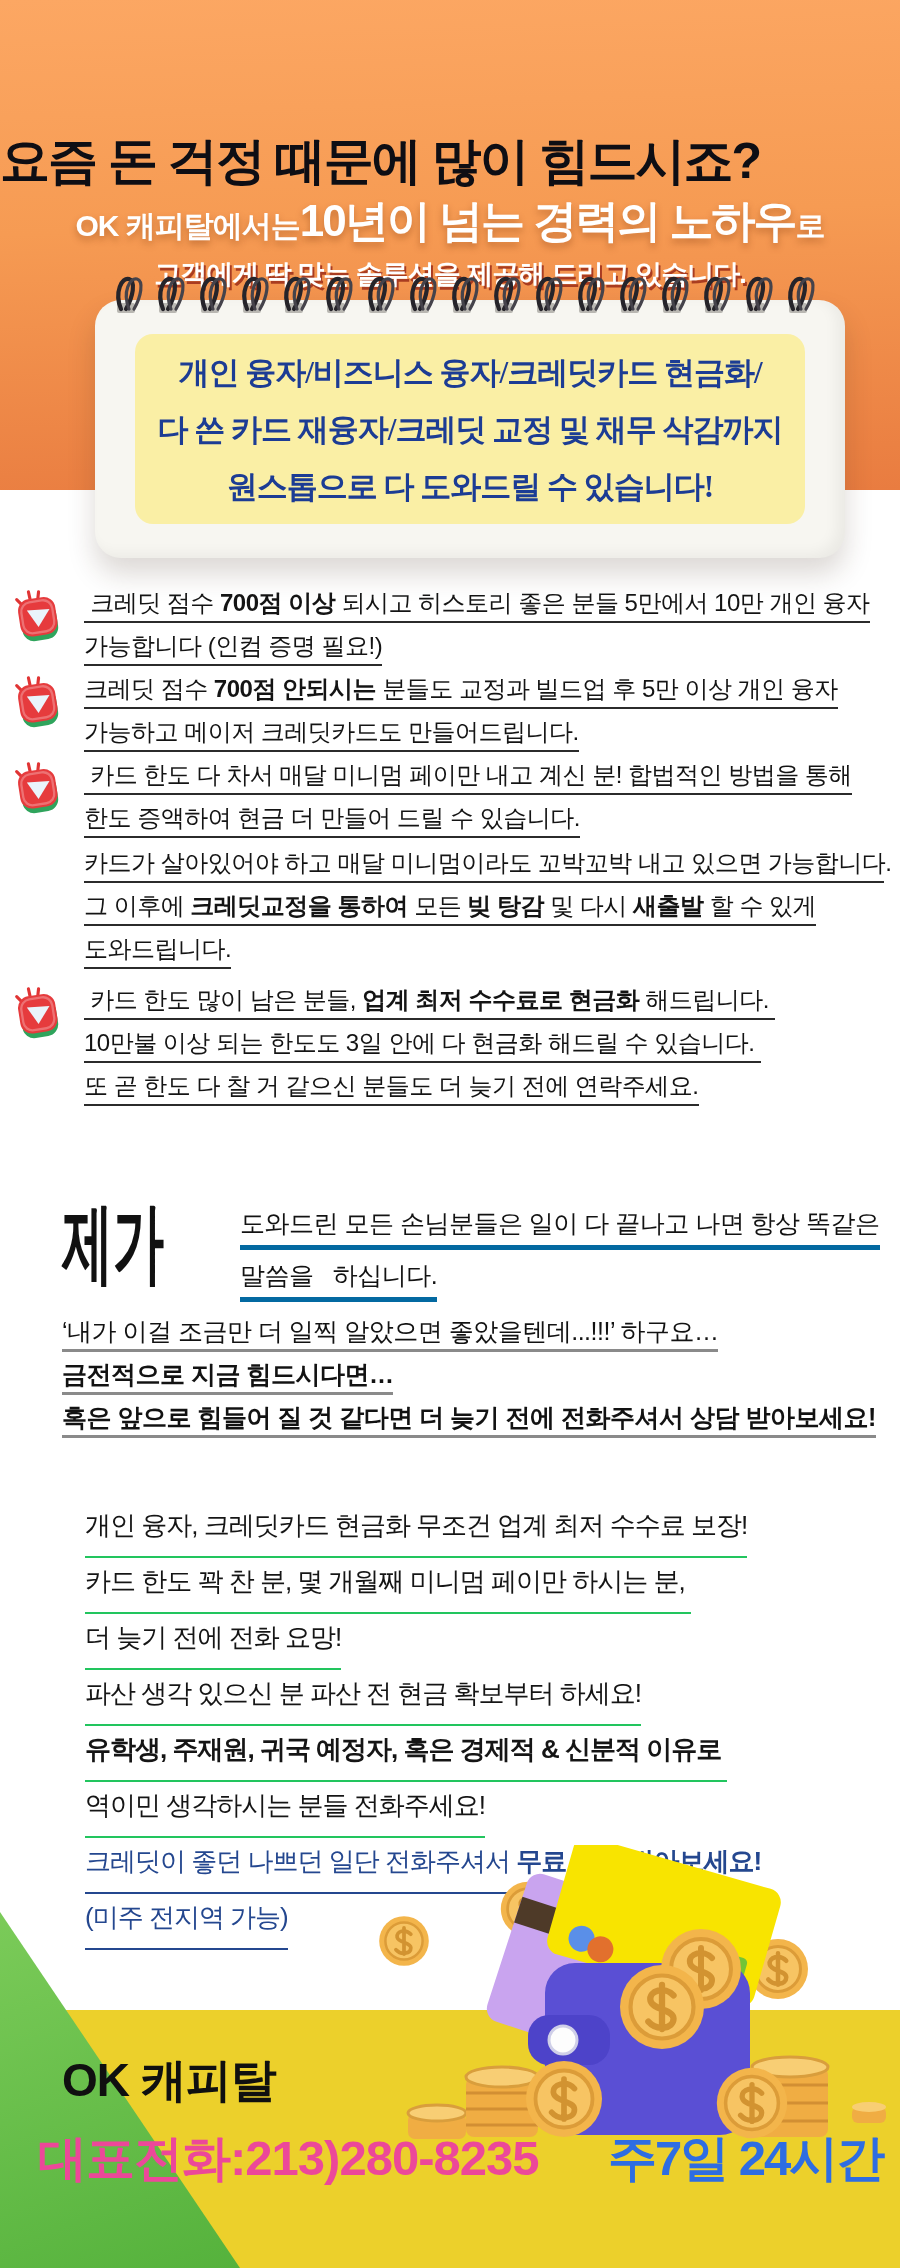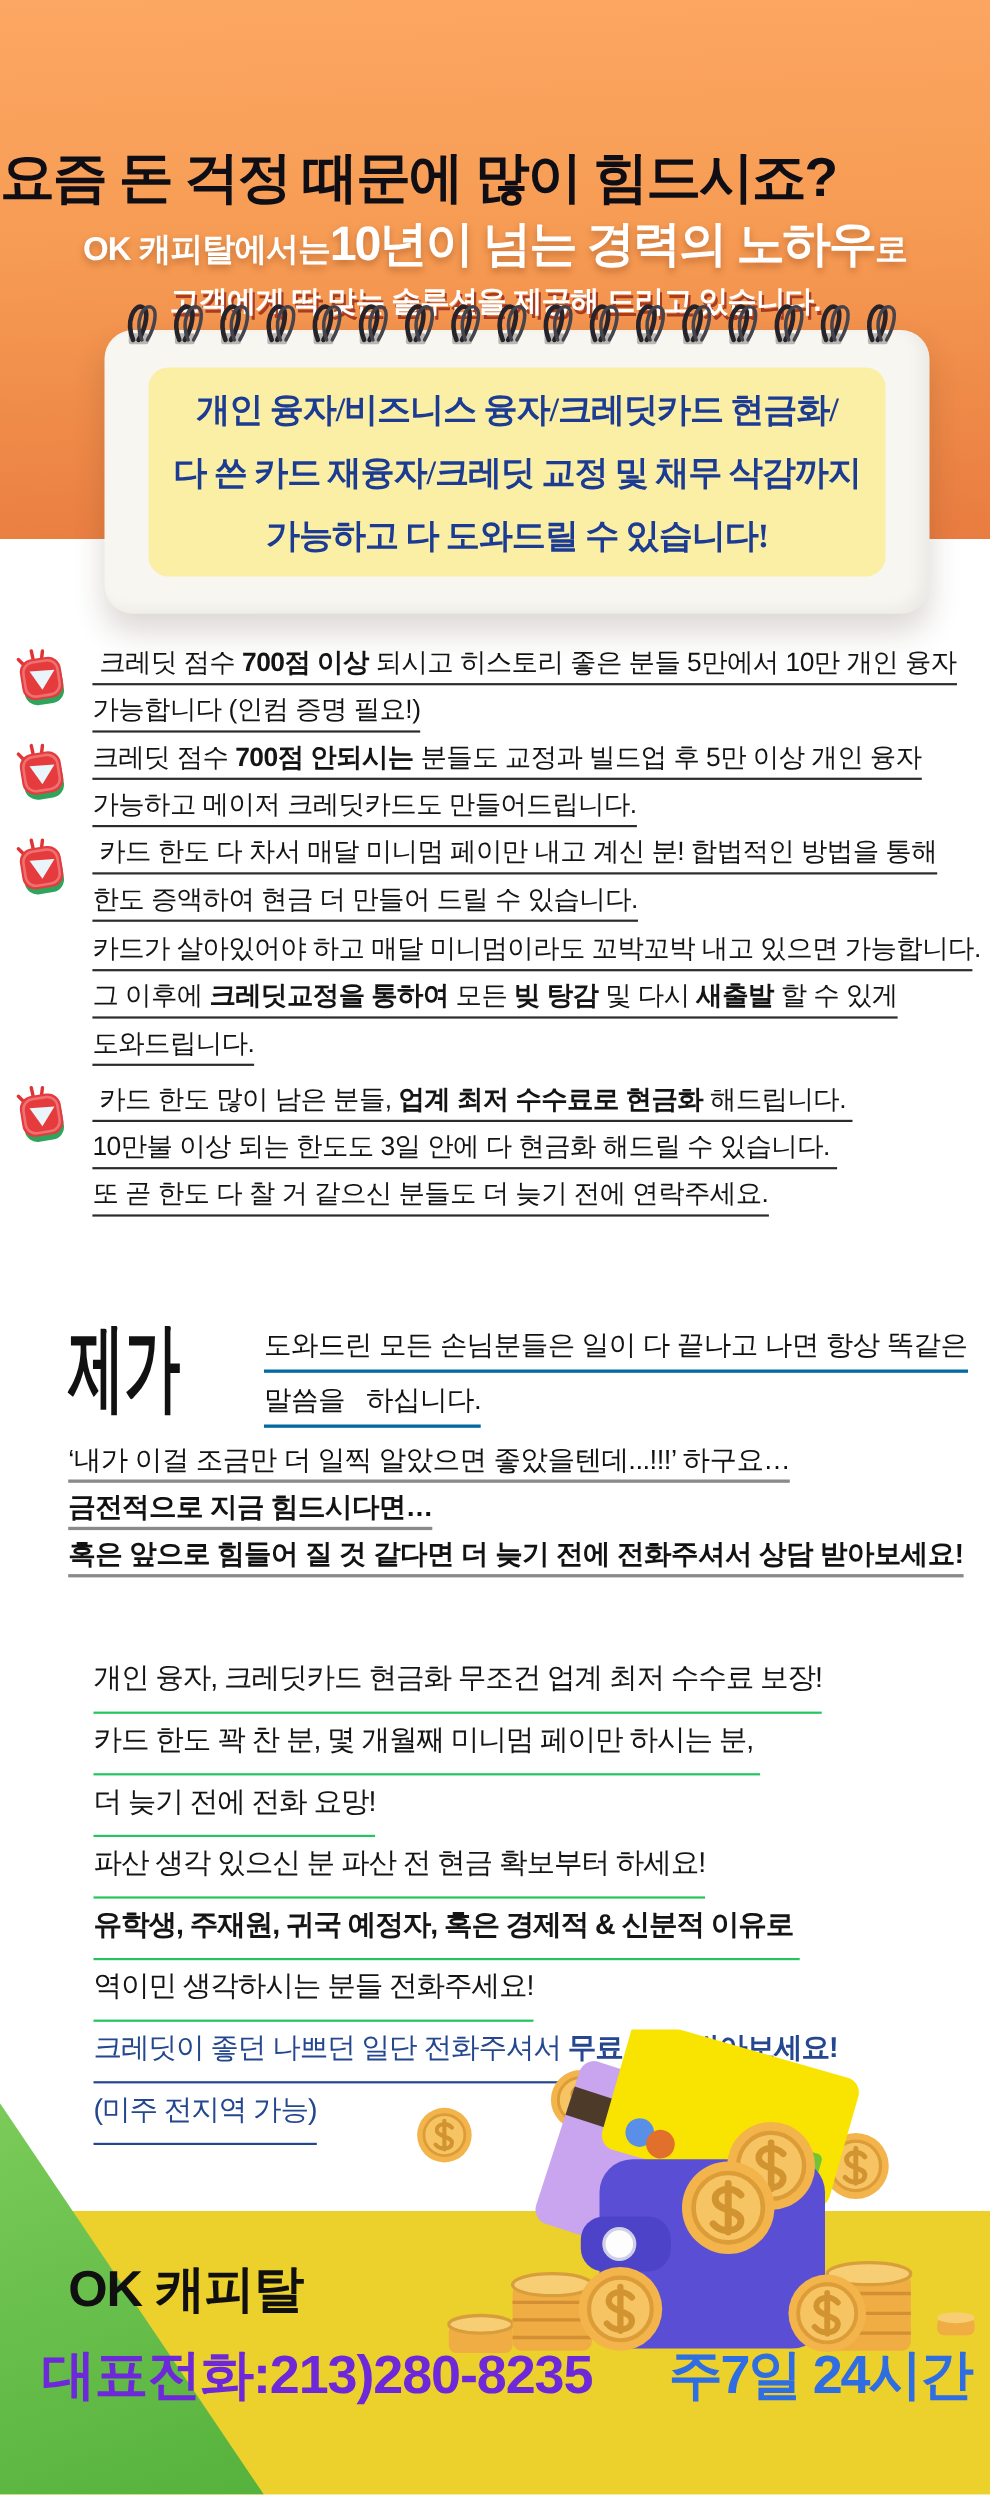--- a/index.html
+++ b/index.html
@@ -36,40 +36,40 @@
   .btext{margin-left:22px;}
   .btext .tline{font-size:24px;color:#141414;border-bottom:2px solid #2b2b2b;
                 padding-bottom:3px;margin-bottom:8px;line-height:30px;letter-spacing:-0.5px;max-width:800px;}
   .btext .tline.sp{margin-top:10px;}
   
   .jega{position:absolute;left:62px;top:1198px;width:810px;}
   .jega-row{display:flex;}
   .jega-big{flex:0 0 106px;font-size:88px;font-weight:900;color:#111;line-height:1.02;
             transform:scaleX(.58);transform-origin:left top;white-space:nowrap;}
   .jega-side{margin-left:2px;padding-top:10px;}
-  .jega-side .tline{font-size:25px;line-height:31px;border-bottom:3px solid #0369a1;
+  .jega-side .tline{font-size:25px;line-height:31px;border-bottom:5px solid #0369a1;
                     padding-bottom:6px;margin-bottom:10px;color:#121212;letter-spacing:-0.5px;}
   .jega-para{margin-top:4px;}
   .jega-para .tline{font-size:25px;line-height:30px;border-bottom:3px solid #8a8a8a;
                     padding-bottom:3px;margin-bottom:7px;color:#121212;letter-spacing:-0.5px;}
   
   .list2{position:absolute;left:85px;top:1510px;}
   .list2 .tline{font-size:26px;line-height:30px;border-bottom:2px solid #22c55e;
                 padding-bottom:16px;margin-bottom:8px;color:#151515;letter-spacing:-1px;}
   .list2 .tline.blue{color:#24478f;border-color:#24478f;}
   .list2 .tline.gap{margin-top:8px;}
   
   .footer-band{position:absolute;left:0;top:2010px;width:900px;height:258px;background:#ecd02b;z-index:1;}
   .footer-green{position:absolute;left:0;top:1912px;width:240px;height:356px;z-index:2;
                 background:linear-gradient(160deg,#7bcb59,#55b23c);
                 clip-path:polygon(0 0,100% 100%,0 100%);}
   .illu{position:absolute;left:300px;top:1845px;width:600px;height:300px;z-index:3;}
   .company{position:absolute;left:62px;top:2050px;font-size:46px;font-weight:900;color:#101010;
            letter-spacing:-1px;z-index:4;}
-  .phone{position:absolute;left:38px;top:2126px;font-size:49px;font-weight:900;color:#6d28d9;
+  .phone{position:absolute;left:38px;top:2126px;font-size:49px;font-weight:900;color:#ec4899;
          letter-spacing:-1px;z-index:4;}
   .hours{position:absolute;left:608px;top:2126px;font-size:49px;font-weight:700;color:#2e6de2;
          letter-spacing:-2px;z-index:4;}
 </style>
 </head>
 <body>
 
 <div class="page">
 
   <section class="hero">
@@ -103,21 +103,21 @@
     <use href="#coil" x="504"></use>
       <use href="#coil" x="546"></use>
       <use href="#coil" x="588"></use>
       <use href="#coil" x="630"></use>
     <use href="#coil" x="672"></use>
   </svg>
   <div class="notepad">
     <div class="note-box">
         <div class="tline"><span>개인 융자/비즈니스 융자/크레딧카드 현금화/</span></div>
         <div class="tline"><span>다 쓴 카드 재융자/크레딧 교정 및 채무 삭감까지</span></div>
-        <div class="tline"><span>가능하고 다 도와드릴 수 있습니다!</span></div>
+        <div class="tline"><span>원스톱으로 다 도와드릴 수 있습니다!</span></div>
       </div>
   </div>
 
   <section class="bullets">
     <div class="brow">
       <svg class="bicon" width="50" height="56" viewBox="0 0 64 70">
         <path d="M6 14 L13 21 M21 4 L23 13 M34 4 L33 13" stroke="#e03434" stroke-width="4" stroke-linecap="round" fill="none"></path>
         <rect x="12" y="20" width="46" height="46" rx="15" fill="#2fa45c" transform="rotate(-9 35 43)"></rect>
         <rect x="9" y="12" width="48" height="48" rx="15" fill="#e63b3d" transform="rotate(-9 33 36)"></rect>
         <rect x="13" y="16" width="40" height="40" rx="12" fill="none" stroke="rgba(255,255,255,.28)" stroke-width="3" transform="rotate(-9 33 36)"></rect>

